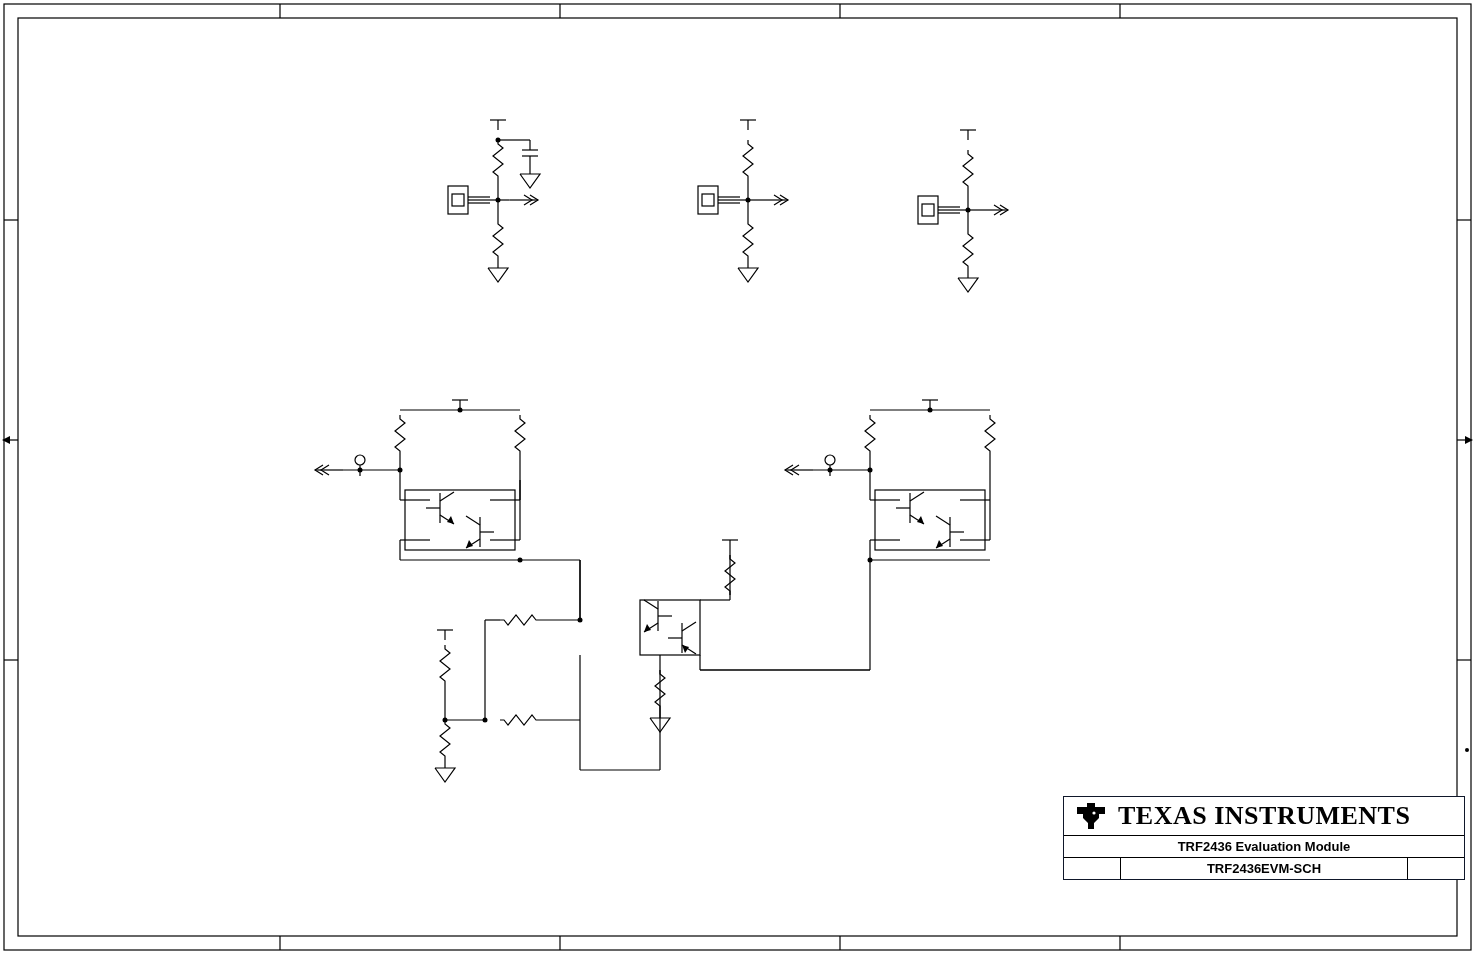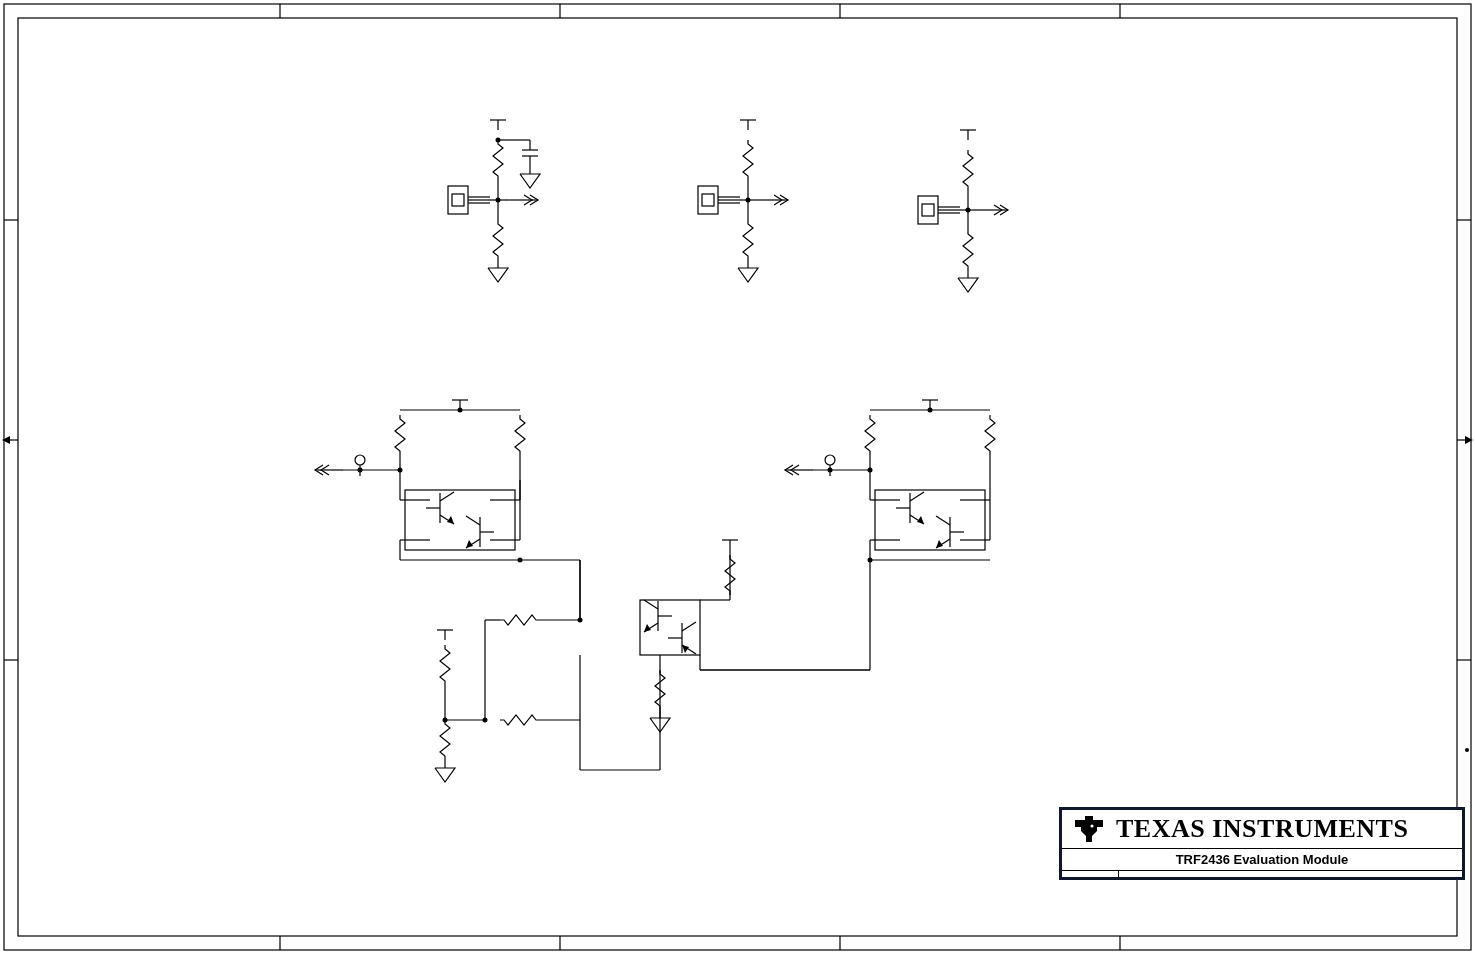--- a/index.html
+++ b/index.html
@@ -14,21 +14,21 @@
   .sheet {
     position: absolute;
     inset: 0;
   }
   svg { display: block; }
   .title-block {
     position: absolute;
     right: 10px;
     bottom: 74px;
     width: 400px;
-    border: 3px solid #0f172a;
+    border: 1px solid #0f172a;
     background: #fff;
   }
   .title-block .logo-row {
     display: flex;
     align-items: center;
     gap: 10px;
     padding: 4px 10px;
     border-bottom: 1px solid #000;
   }
   .title-block .logo-row svg { flex: 0 0 auto; }
@@ -333,17 +333,18 @@
       <path d="M3 6 h10 v-4 h8 v4 h10 v7 h-6 v4 l-5 5 v6 h-6 v-6 l-5 -5 v-4 h-6 z" fill="#000"></path>
       <circle cx="20" cy="12" r="1.6" fill="#fff"></circle>
     </svg>
     <span class="brand">TEXAS INSTRUMENTS</span>
   </div>
   <div class="row">
     <div class="cell">TRF2436 Evaluation Module</div>
   </div>
   <div class="row">
     <div class="cell small"></div>
+    <div class="cell">TRF2436EVM-SCH</div>
     <div class="cell small"></div>
   </div>
 </div>
 
 </div>
 
 </body></html>

